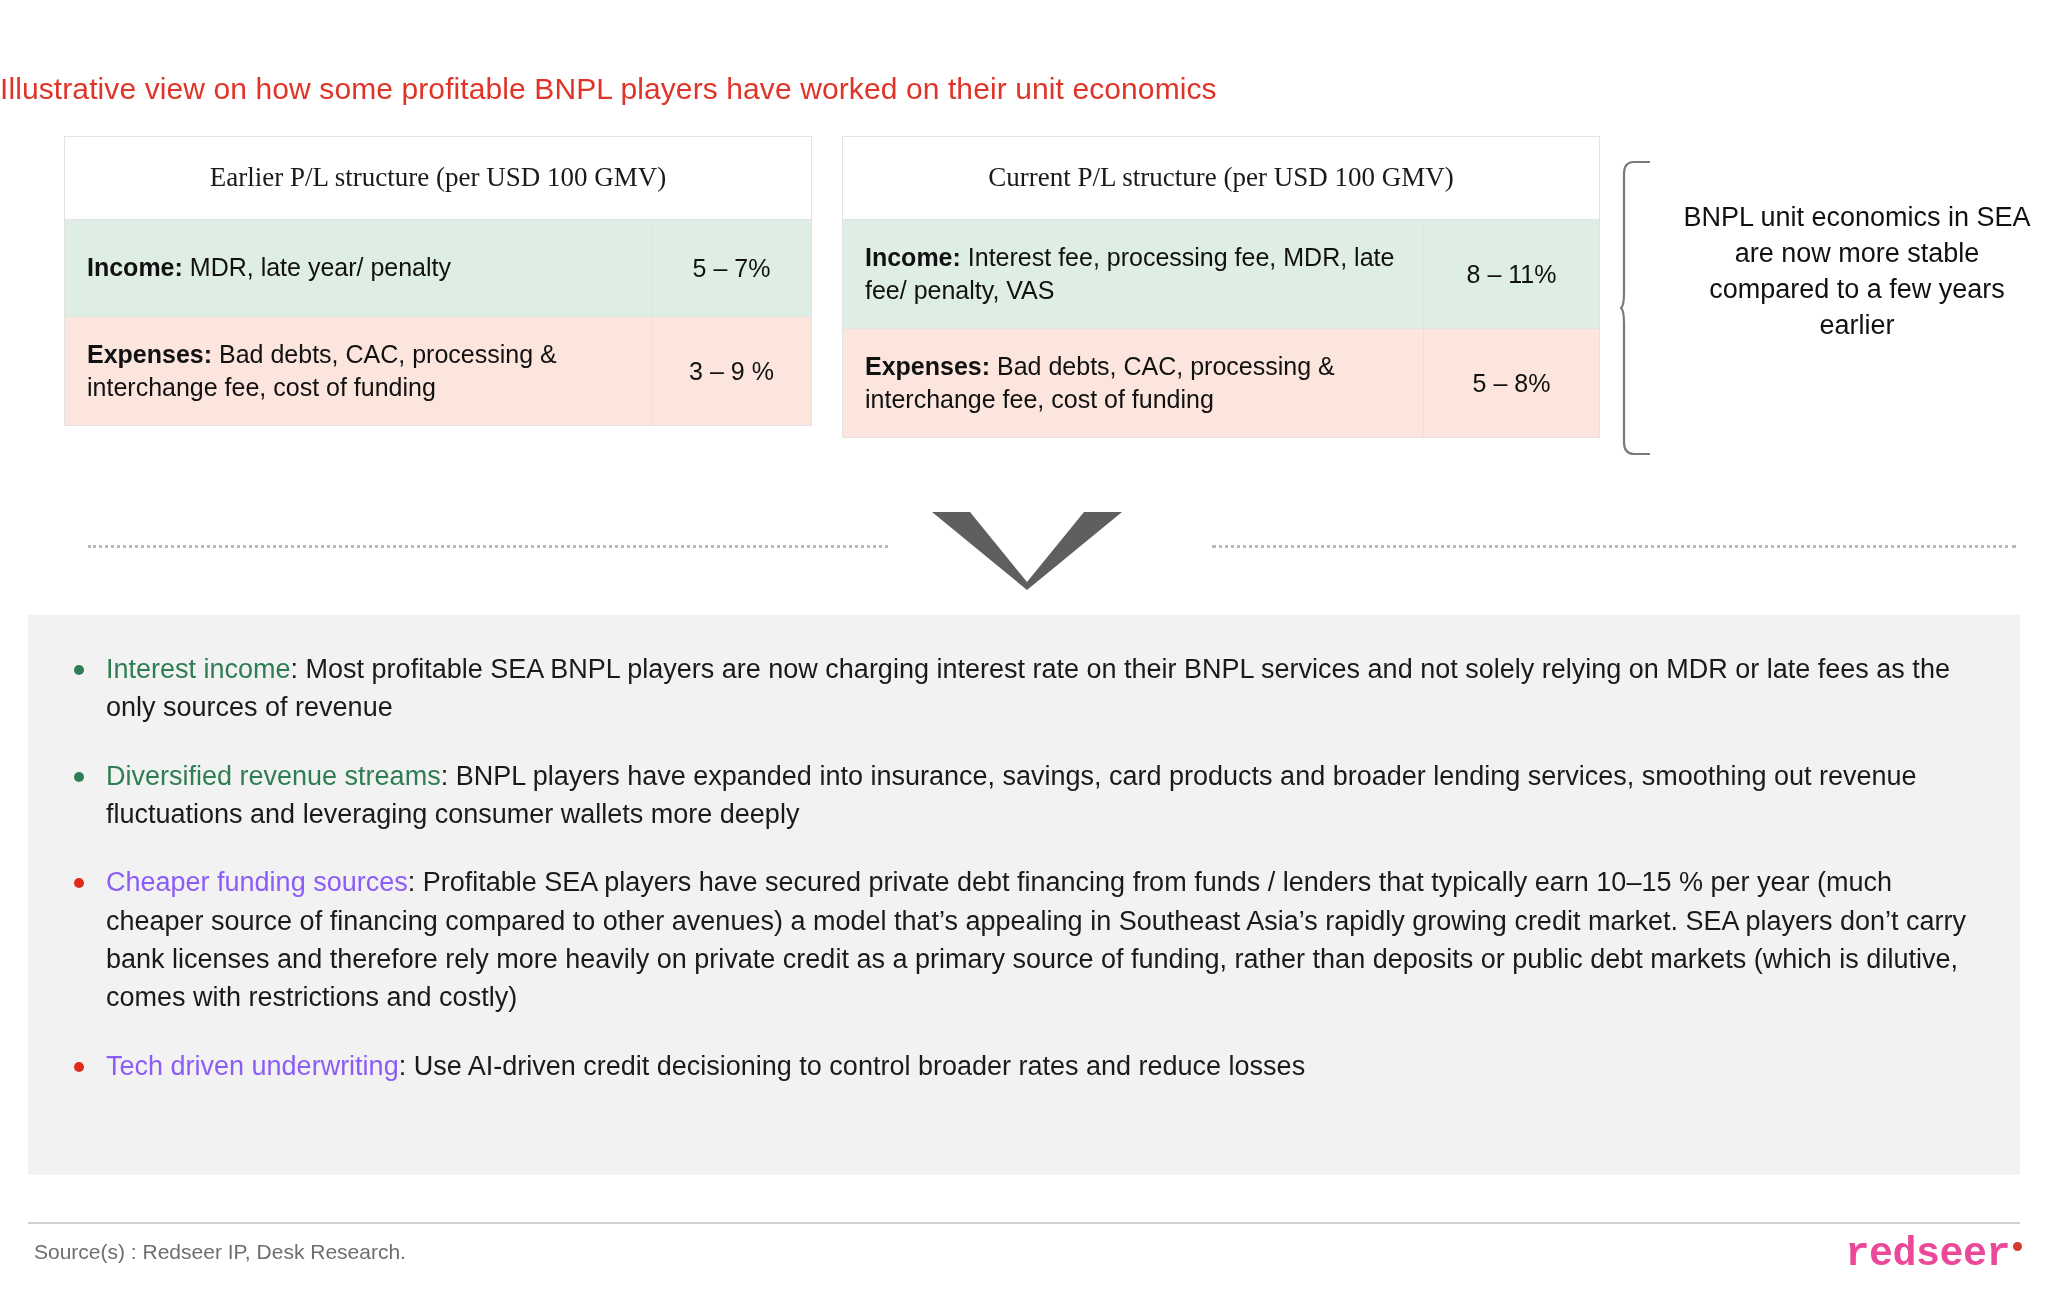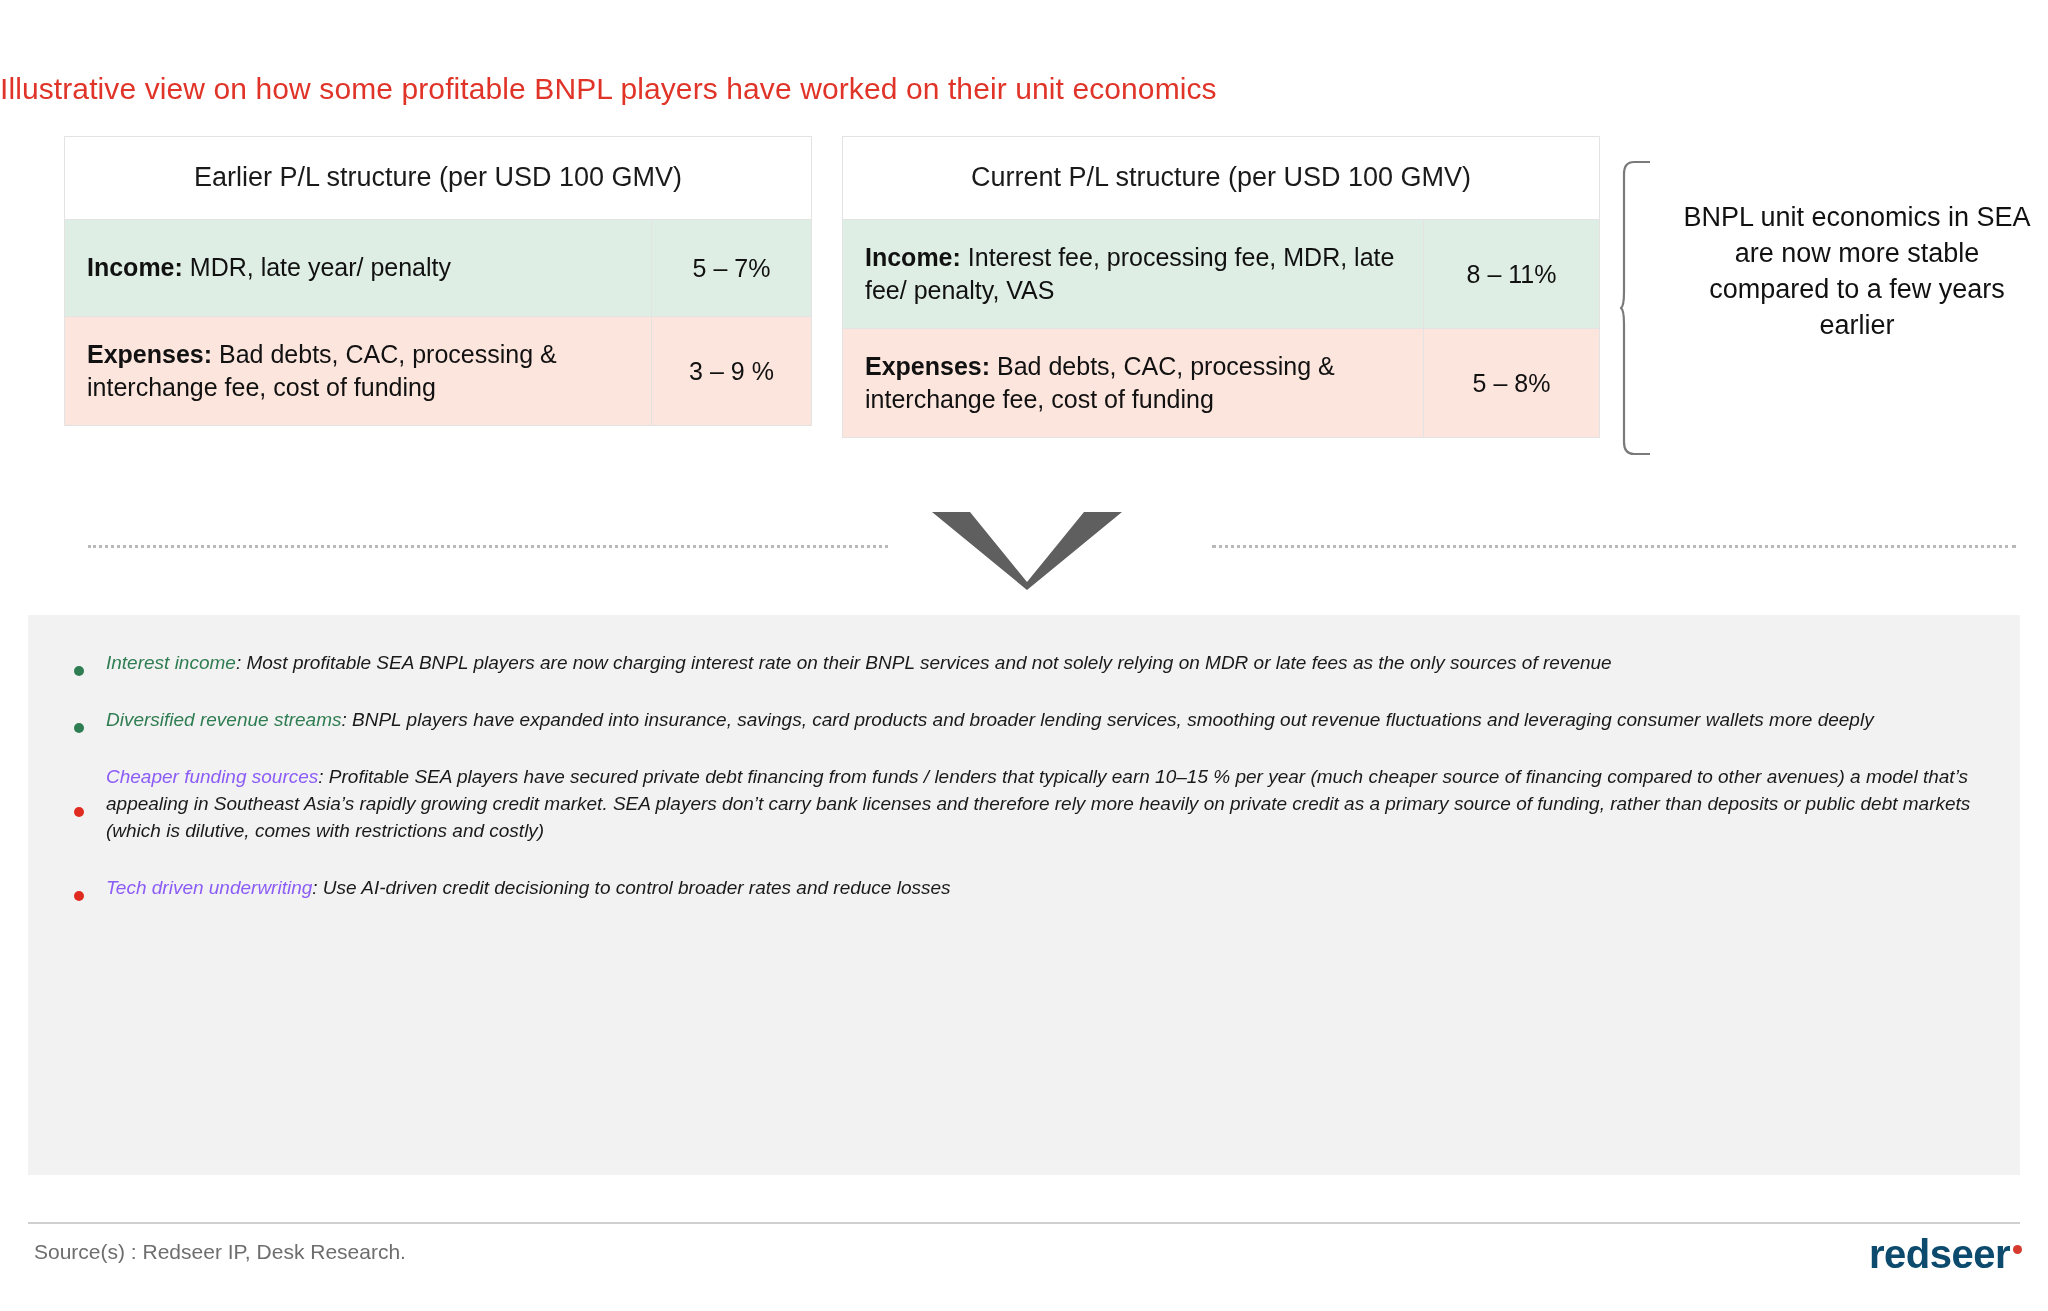--- a/index.html
+++ b/index.html
@@ -32,20 +32,21 @@
   .pl-table.right { left: 842px; top: 136px; width: 758px; }
 
   .tbl-header {
     text-align: center;
     font-size: 27px;
     color: #1a1a1a;
     padding: 25px 10px 26px;
     border-bottom: 1px solid #e3e3e3;
     background: #fff;
     white-space: nowrap;
+    font-family: Liberation Serif, serif;
   }
   .tbl-row { display: flex; align-items: stretch; }
   .tbl-row.income  { background: #dfeee4; }
   .tbl-row.expense { background: #fce5dd; }
   .tbl-row.income  { border-bottom: 1px solid #e3e3e3; }
   .cell-desc {
     flex: 1 1 auto;
     padding: 19px 0 19px 22px;
     font-size: 25px;
     line-height: 1.33;
@@ -102,26 +103,25 @@
     position: absolute;
     left: 28px; top: 615px;
     width: 1992px; height: 560px;
     background: #f2f2f2;
   }
   .bullets {
     padding: 35px 46px 0 46px;
   }
   .bullet {
     display: flex;
-    align-items: center;
+    align-items: flex-start;
     margin-bottom: 30px;
-    font-size: 19px;
+    font-size: 27px;
     line-height: 1.42;
     color: #1a1a1a;
-    font-style: italic;
   }
   .bullet:last-child { margin-bottom: 0; }
   .dot {
     flex: 0 0 auto;
     width: 10px; height: 10px;
     border-radius: 50%;
     margin: 15px 22px 0 0;
   }
   .dot.green { background: #2f7d52; }
   .dot.red   { background: #e02b20; }
@@ -138,24 +138,24 @@
   }
   .source {
     position: absolute;
     left: 34px; top: 1240px;
     font-size: 21px;
     color: #6e6e6e;
   }
   .logo {
     position: absolute;
     right: 26px; top: 1232px;
-    font-family: Liberation Sans, sans-serif;
+    font-family: Liberation Mono, monospace;
     font-size: 40px;
     font-weight: 700;
-    color: #0c4a6e;
+    color: #ec4899;
     letter-spacing: -0.5px;
     margin-left: 24px;
   }
   .logo .tail {
     display: inline-block;
     width: 9px; height: 9px;
     background: #d63a2e;
     border-radius: 50%;
     margin-left: 3px;
     vertical-align: 14px;

